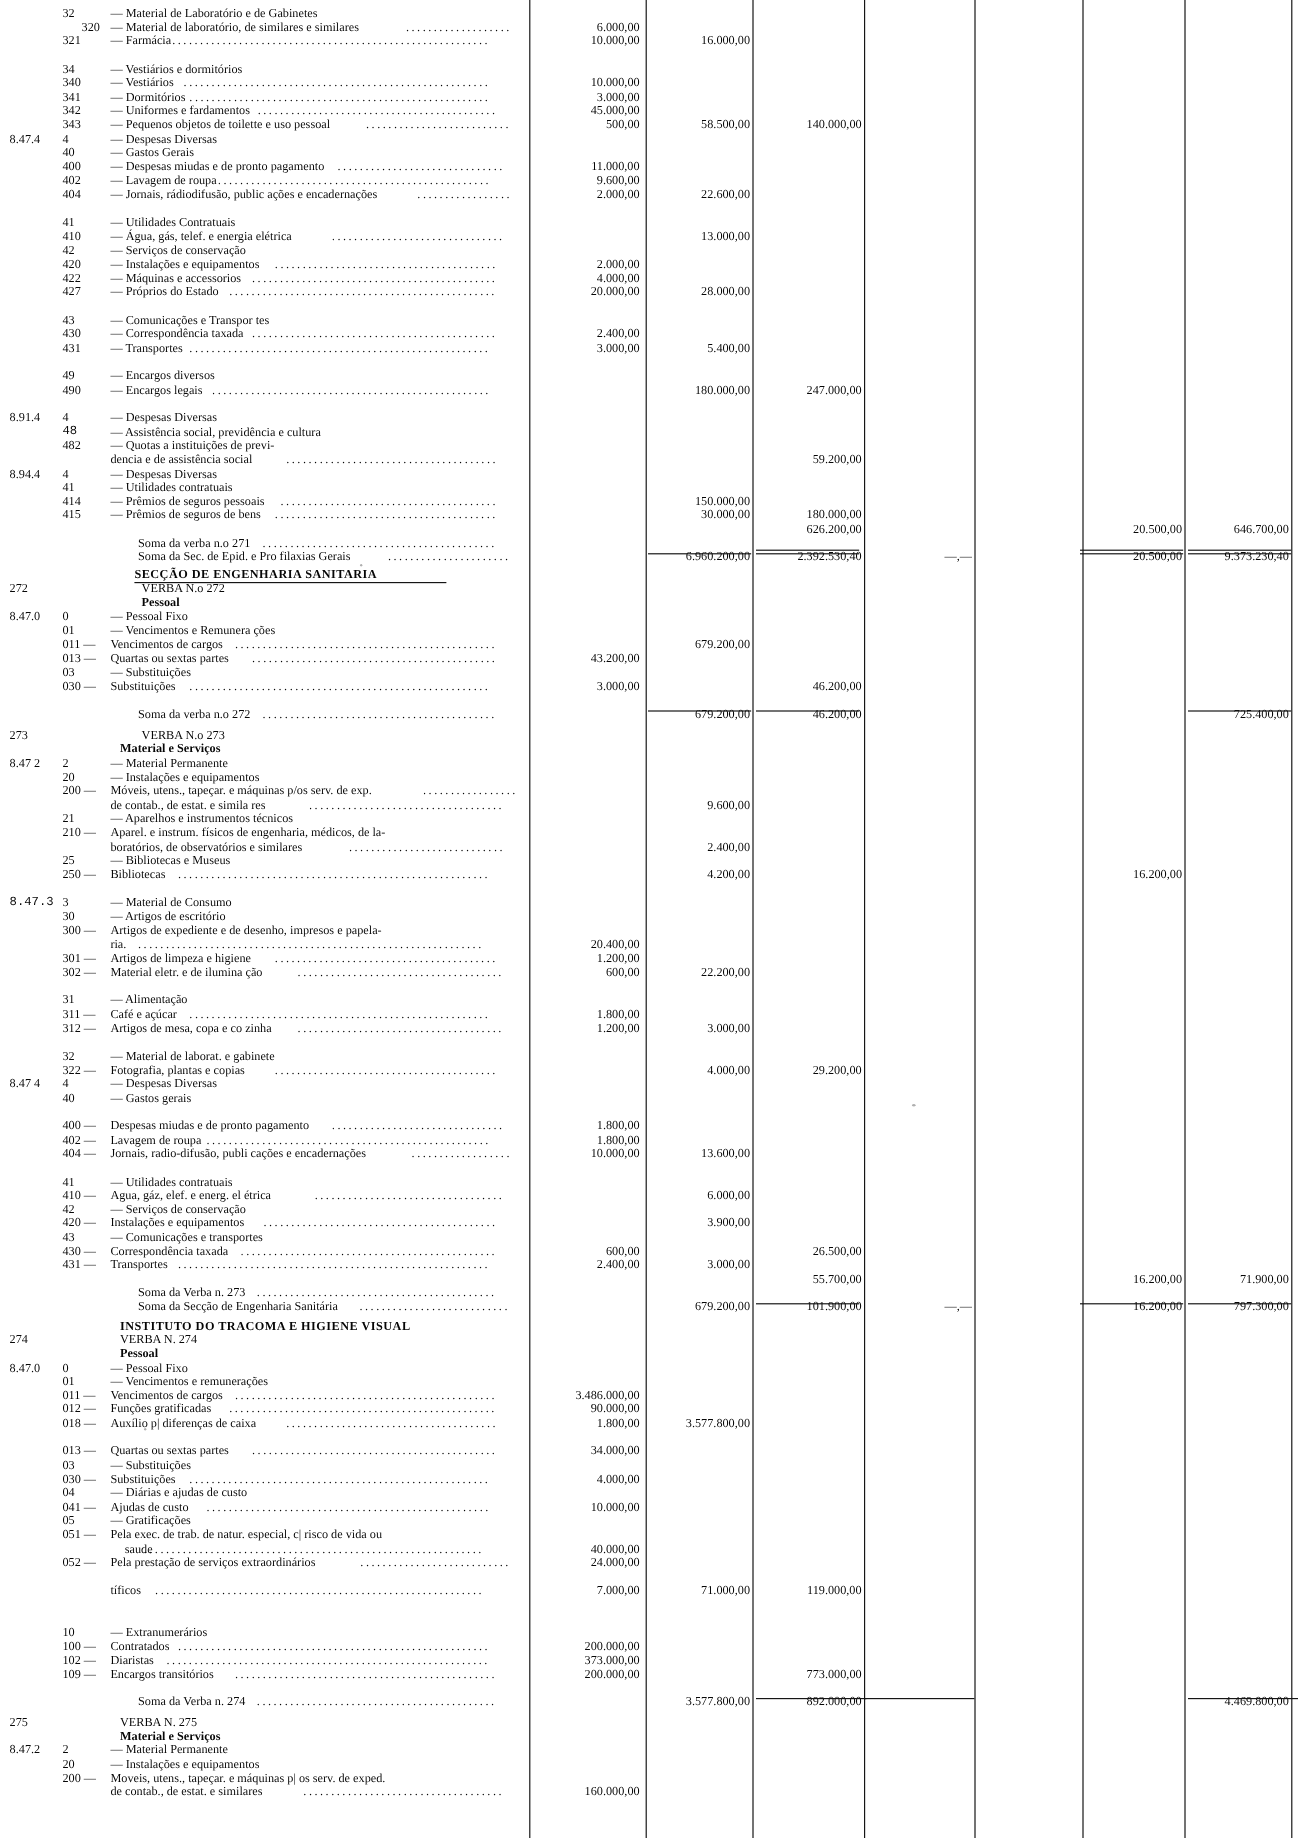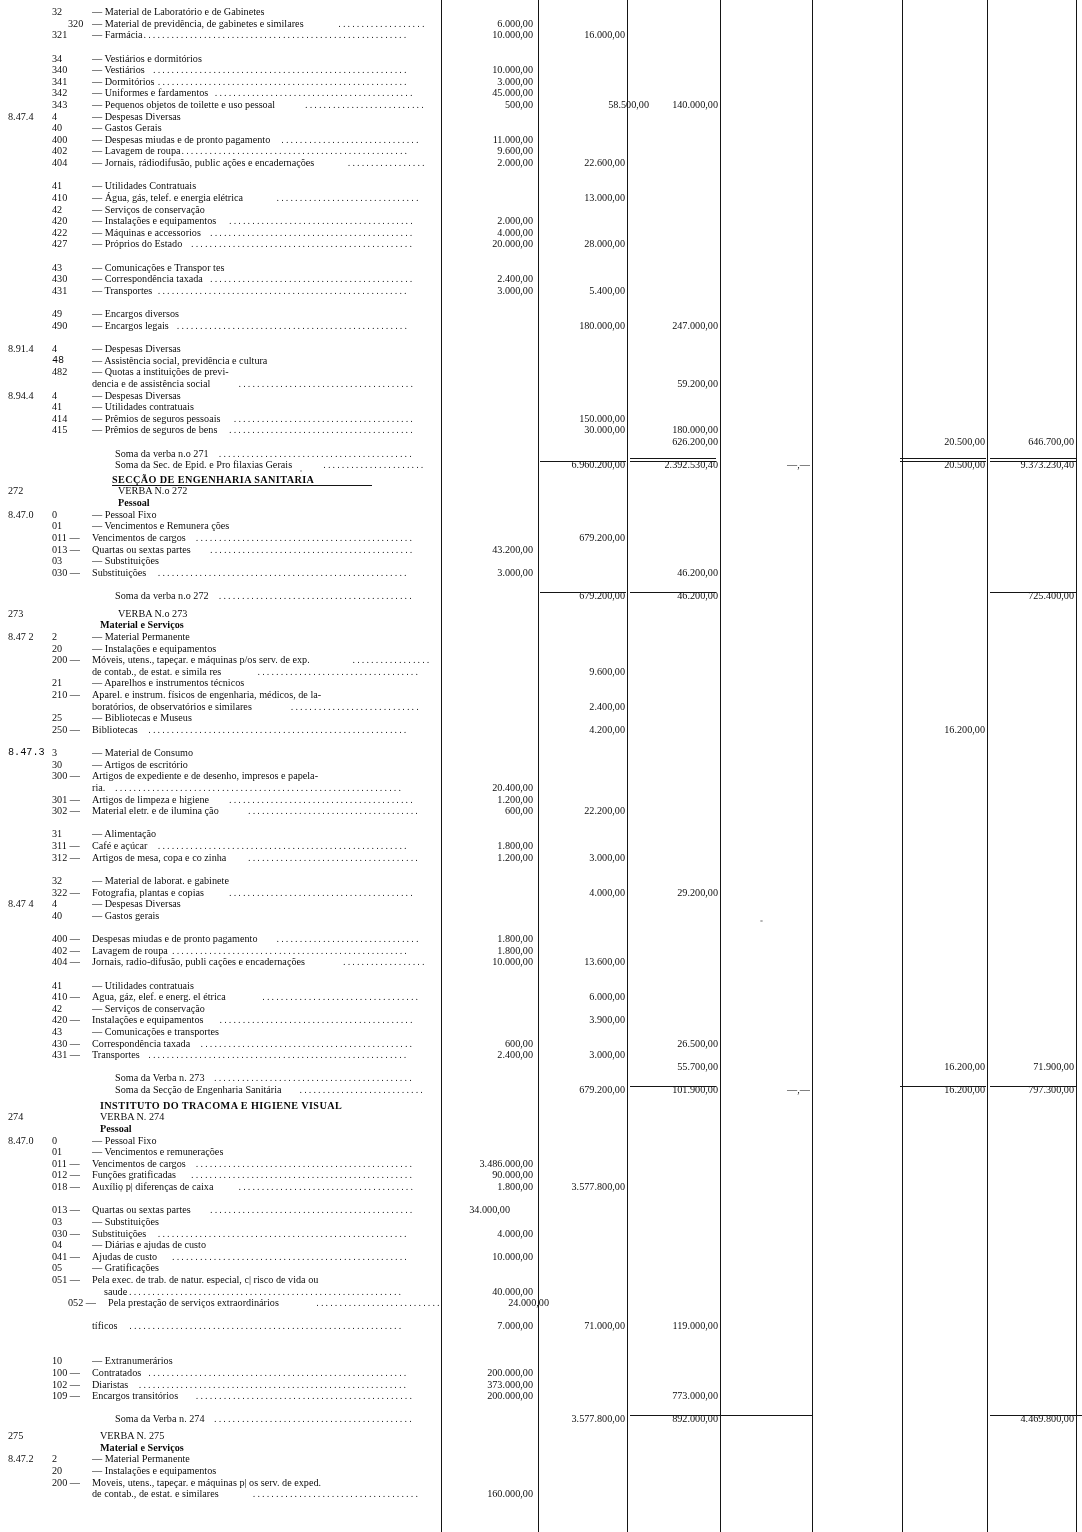--- a/index.html
+++ b/index.html
@@ -50,21 +50,21 @@
   <div class="vrule" style="left:987px;"></div>
   <div class="vrule" style="left:1076px;"></div>
 
   <div id="lines">
       <div class="row" style="position: absolute; left: 0px; right: 0px; top: 6px;">
         <span class="acct" style="position: absolute; left: 52px;">32</span>
         <span class="desc" style="position: absolute; left: 92px;">— Material de Laboratório e de Gabinetes</span>
       </div>
       <div class="row" style="position: absolute; left: 0px; right: 0px; top: 17.6px;">
         <span class="acct" style="position: absolute; left: 68px;">320</span>
-        <span class="desc" style="position: absolute; left: 92px;">— Material de previdência, de gabinetes e similares</span>
+        <span class="desc" style="position: absolute; left: 92px;">— Material de laboratório, de similares e similares</span>
         <span style="position: absolute; left: 338.25px; width: 97.75px; overflow: hidden; white-space: nowrap; letter-spacing: 2.1px; font-size: 10.2px;">...................</span>
         <span class="n" style="position: absolute; left: 441px; width: 92px; text-align: right;">6.000,00</span>
       </div>
       <div class="row" style="position: absolute; left: 0px; right: 0px; top: 29.2px;">
         <span class="acct" style="position: absolute; left: 52px;">321</span>
         <span class="desc" style="position: absolute; left: 92px;">— Farmácia</span>
         <span style="position: absolute; left: 143.5px; width: 292.5px; overflow: hidden; white-space: nowrap; letter-spacing: 2.1px; font-size: 10.2px;">.........................................................</span>
         <span class="n" style="position: absolute; left: 441px; width: 92px; text-align: right;">10.000,00</span>
         <span class="n" style="position: absolute; left: 533px; width: 92px; text-align: right;">16.000,00</span>
       </div>
@@ -89,21 +89,21 @@
         <span class="acct" style="position: absolute; left: 52px;">342</span>
         <span class="desc" style="position: absolute; left: 92px;">— Uniformes e fardamentos</span>
         <span style="position: absolute; left: 214.75px; width: 221.25px; overflow: hidden; white-space: nowrap; letter-spacing: 2.1px; font-size: 10.2px;">...........................................</span>
         <span class="n" style="position: absolute; left: 441px; width: 92px; text-align: right;">45.000,00</span>
       </div>
       <div class="row" style="position: absolute; left: 0px; right: 0px; top: 99px;">
         <span class="acct" style="position: absolute; left: 52px;">343</span>
         <span class="desc" style="position: absolute; left: 92px;">— Pequenos objetos de toilette e uso pessoal</span>
         <span style="position: absolute; left: 305px; width: 131px; overflow: hidden; white-space: nowrap; letter-spacing: 2.1px; font-size: 10.2px;">..........................</span>
         <span class="n" style="position: absolute; left: 441px; width: 92px; text-align: right;">500,00</span>
-        <span class="n" style="position: absolute; left: 533px; width: 116px; text-align: right;">58.500,00</span>
+        <span class="n" style="position: absolute; left: 533px; width: 92px; text-align: right;">58.500,00</span>
         <span class="n" style="position: absolute; left: 626px; width: 92px; text-align: right;">140.000,00</span>
       </div>
       <div class="row" style="position: absolute; left: 0px; right: 0px; top: 110.6px;">
         <span class="code" style="position: absolute; left: 8px;">8.47.4</span>
         <span class="acct" style="position: absolute; left: 52px;">4</span>
         <span class="desc" style="position: absolute; left: 92px;">— Despesas Diversas</span>
       </div>
       <div class="row" style="position: absolute; left: 0px; right: 0px; top: 122.2px;">
         <span class="acct" style="position: absolute; left: 52px;">40</span>
         <span class="desc" style="position: absolute; left: 92px;">— Gastos Gerais</span>
@@ -548,21 +548,21 @@
         <span class="desc" style="position: absolute; left: 92px;">Auxílio p| diferenças de caixa</span>
         <span style="position: absolute; left: 238.5px; width: 197.5px; overflow: hidden; white-space: nowrap; letter-spacing: 2.1px; font-size: 10.2px;">......................................</span>
         <span class="n" style="position: absolute; left: 441px; width: 92px; text-align: right;">1.800,00</span>
         <span class="n" style="position: absolute; left: 533px; width: 92px; text-align: right;">3.577.800,00</span>
       </div>
       <div class="row" style="position: absolute; left: 0px; right: 0px; top: 1192.6px;"></div>
       <div class="row" style="position: absolute; left: 0px; right: 0px; top: 1204.2px;">
         <span class="acct" style="position: absolute; left: 52px;">013 —</span>
         <span class="desc" style="position: absolute; left: 92px;">Quartas ou sextas partes</span>
         <span style="position: absolute; left: 210px; width: 226px; overflow: hidden; white-space: nowrap; letter-spacing: 2.1px; font-size: 10.2px;">............................................</span>
-        <span class="n" style="position: absolute; left: 441px; width: 69px; text-align: right;">34.000,00</span>
+        <span class="n" style="position: absolute; left: 441px; width: 92px; text-align: right;">34.000,00</span>
       </div>
       <div class="row" style="position: absolute; left: 0px; right: 0px; top: 1215.9px;">
         <span class="acct" style="position: absolute; left: 52px;">03</span>
         <span class="desc" style="position: absolute; left: 92px;">— Substituições</span>
       </div>
       <div class="row" style="position: absolute; left: 0px; right: 0px; top: 1227.5px;">
         <span class="acct" style="position: absolute; left: 52px;">030 —</span>
         <span class="desc" style="position: absolute; left: 92px;">Substituições</span>
         <span style="position: absolute; left: 157.75px; width: 278.25px; overflow: hidden; white-space: nowrap; letter-spacing: 2.1px; font-size: 10.2px;">......................................................</span>
         <span class="n" style="position: absolute; left: 441px; width: 92px; text-align: right;">4.000,00</span>
@@ -583,21 +583,21 @@
       </div>
       <div class="row" style="position: absolute; left: 0px; right: 0px; top: 1274px;">
         <span class="acct" style="position: absolute; left: 52px;">051 —</span>
         <span class="desc" style="position: absolute; left: 92px;">Pela exec. de trab. de natur. especial, c| risco de vida ou</span>
       </div>
       <div class="row" style="position: absolute; left: 0px; right: 0px; top: 1285.6px;">
         <span class="desc" style="position: absolute; left: 76px; margin-left: 28px;">saude</span>
         <span style="position: absolute; left: 119.75px; width: 316.25px; overflow: hidden; white-space: nowrap; letter-spacing: 2.1px; font-size: 10.2px;">.............................................................</span>
         <span class="n" style="position: absolute; left: 441px; width: 92px; text-align: right;">40.000,00</span>
       </div>
-      <div class="row" style="position: absolute; left: 16px; right: 0px; top: 1297.2px;">
+      <div class="row" style="position: absolute; left: 0px; right: 0px; top: 1297.2px;">
         <span class="acct" style="position: absolute; left: 52px;">052 —</span>
         <span class="desc" style="position: absolute; left: 92px;">Pela prestação  de serviços extraordinários</span>
         <span style="position: absolute; left: 300.25px; width: 135.75px; overflow: hidden; white-space: nowrap; letter-spacing: 2.1px; font-size: 10.2px;">...........................</span>
         <span class="n" style="position: absolute; left: 441px; width: 92px; text-align: right;">24.000,00</span>
       </div>
       <div class="row" style="position: absolute; left: 0px; right: 0px; top: 1320.4px;">
         <span class="desc" style="position: absolute; left: 92px;">tíficos</span>
         <span style="position: absolute; left: 129.25px; width: 306.75px; overflow: hidden; white-space: nowrap; letter-spacing: 2.1px; font-size: 10.2px;">...........................................................</span>
         <span class="n" style="position: absolute; left: 441px; width: 92px; text-align: right;">7.000,00</span>
         <span class="n" style="position: absolute; left: 533px; width: 92px; text-align: right;">71.000,00</span>

